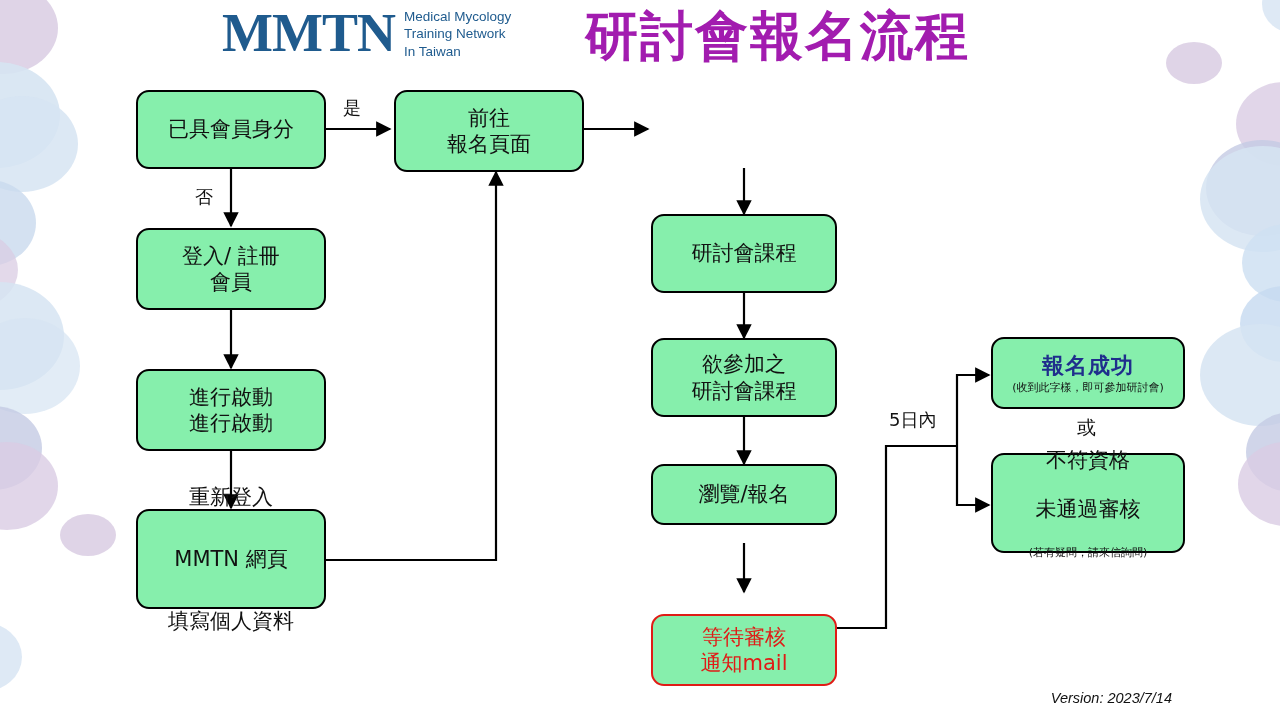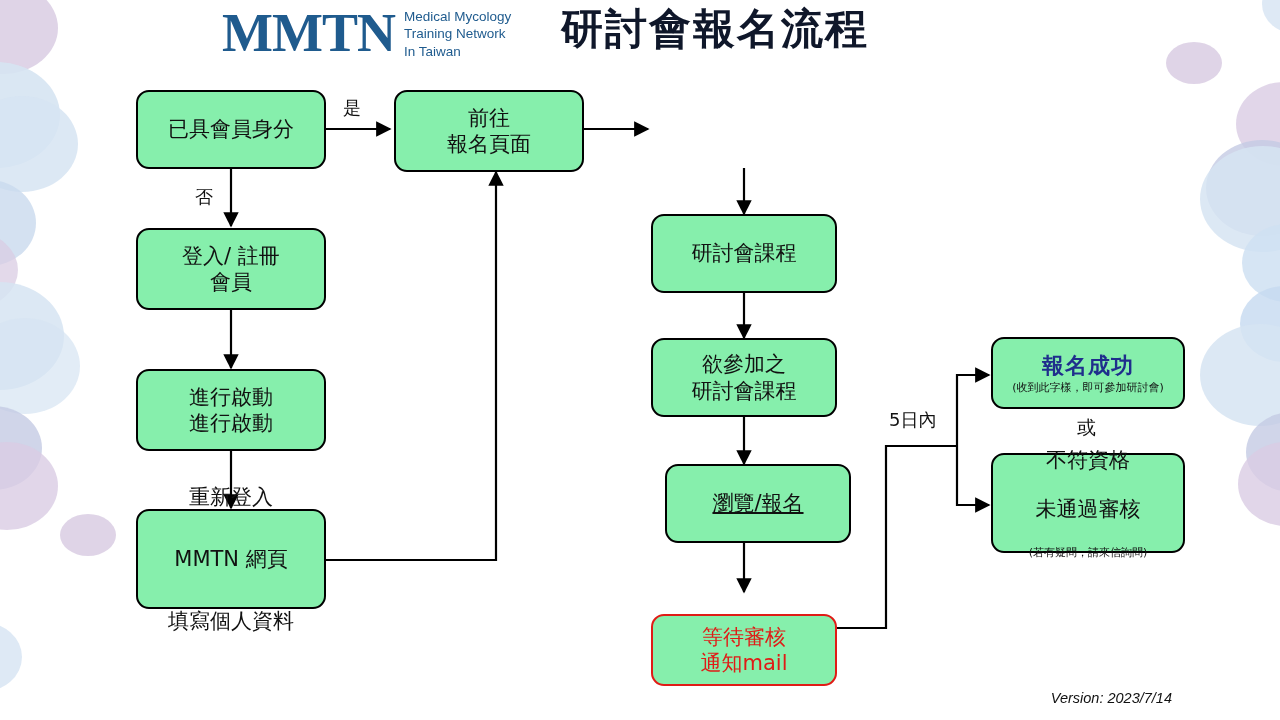--- a/index.html
+++ b/index.html
@@ -22,22 +22,22 @@
     font-family:"Liberation Serif","DejaVu Serif",serif;
     font-weight:bold;font-size:54px;letter-spacing:-1px;
     color:#1F5B8E;line-height:1;
   }
   .logo-sub{
     margin-left:9px;margin-top:2px;
     color:#1F5B8E;font-size:13.5px;line-height:1.28;
     font-family:"Liberation Sans","DejaVu Sans",sans-serif;
   }
   .page-title{
-    position:absolute;left:561px;top:4px;z-index:3;
-    font-size:42px;font-weight:bold;color:#0f172a;
+    position:absolute;left:585px;top:4px;z-index:3;
+    font-size:53px;font-weight:bold;color:#a21caf;
     letter-spacing:2px;line-height:1.2;white-space:nowrap;
     font-family:"DejaVu Sans","Liberation Sans",sans-serif;
   }
 
   
   .node{
     position:absolute;z-index:2;
     box-sizing:border-box;
     border:2.2px solid #000;
     border-radius:13px;
@@ -183,21 +183,21 @@
 
   <div class="node" style="left:651px;top:214px;width:186px;height:79px;">
     <span class="ln">研討會課程</span>
   </div>
 
   <div class="node" style="left:651px;top:338px;width:186px;height:79px;">
     <span class="ln">欲參加之</span>
     <span class="ln">研討會課程</span>
   </div>
 
-  <div class="node" style="left:665px;top:464px;width:186px;height:79px;text-decoration:underline;">
+  <div class="node" style="left:651px;top:464px;width:186px;height:61px;">
     <span class="ln">瀏覽/報名</span>
   </div>
 
   <div class="node red" style="left:651px;top:592px;width:186px;height:72px;">
     <span class="ln">等待審核</span>
     <span class="ln">通知mail</span>
   </div>
 
   <div class="node" style="left:991px;top:337px;width:194px;height:72px;">
     <span class="ln hl">報名成功</span>

